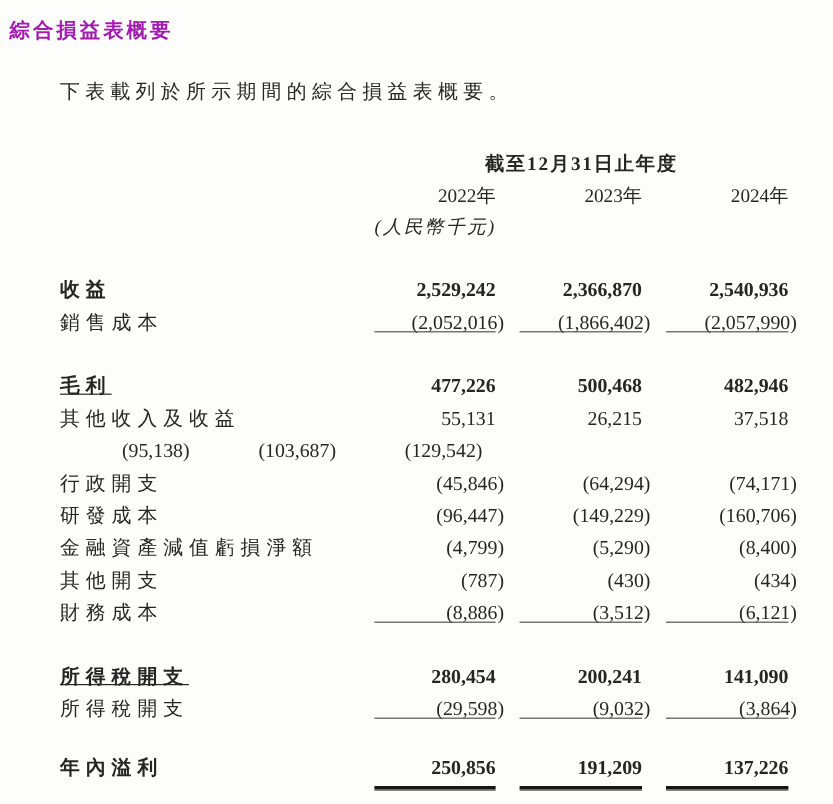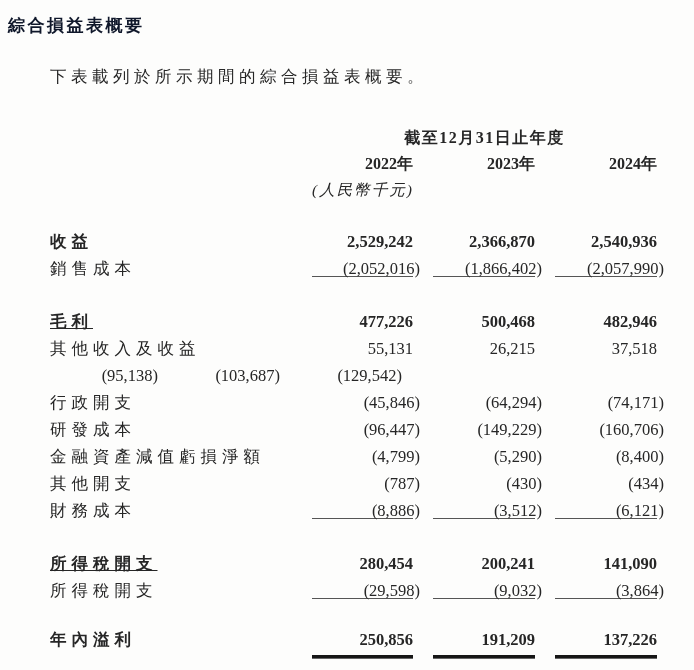--- a/index.html
+++ b/index.html
@@ -12,21 +12,21 @@
     color: #262626;
     font-family: "Liberation Serif", "DejaVu Serif", serif;
     overflow: hidden;
   }
   .section-title {
     margin: 14px 0 0 8px;
     font-family: "Liberation Sans", "DejaVu Sans", sans-serif;
     font-weight: bold;
     font-size: 17px;
     letter-spacing: 2.5px;
-    color: #0f172a;
+    color: #a21caf;
   }
   .intro {
     margin: 29px 0 0 50px;
     font-size: 16.5px;
     letter-spacing: 4.5px;
     line-height: 21px;
   }
   .fin-table {
     margin-left: 50px;
     margin-right: 37px; 
@@ -38,21 +38,21 @@
     font-weight: bold;
     font-size: 16px;
     letter-spacing: 1.5px;
     line-height: 21px;
   }
   .years-row {
     display: flex;
     margin-top: 6px;
     height: 19px;
     line-height: 19px;
-    font-weight: bold;
+    font-weight: normal;
     font-size: 16px;
     justify-content: center;
   }
   .unit-row {
     margin-top: 6px;
     padding-left: 262px;
     text-align: left;
     font-style: italic;
     font-size: 15.5px;
     letter-spacing: 2px;

